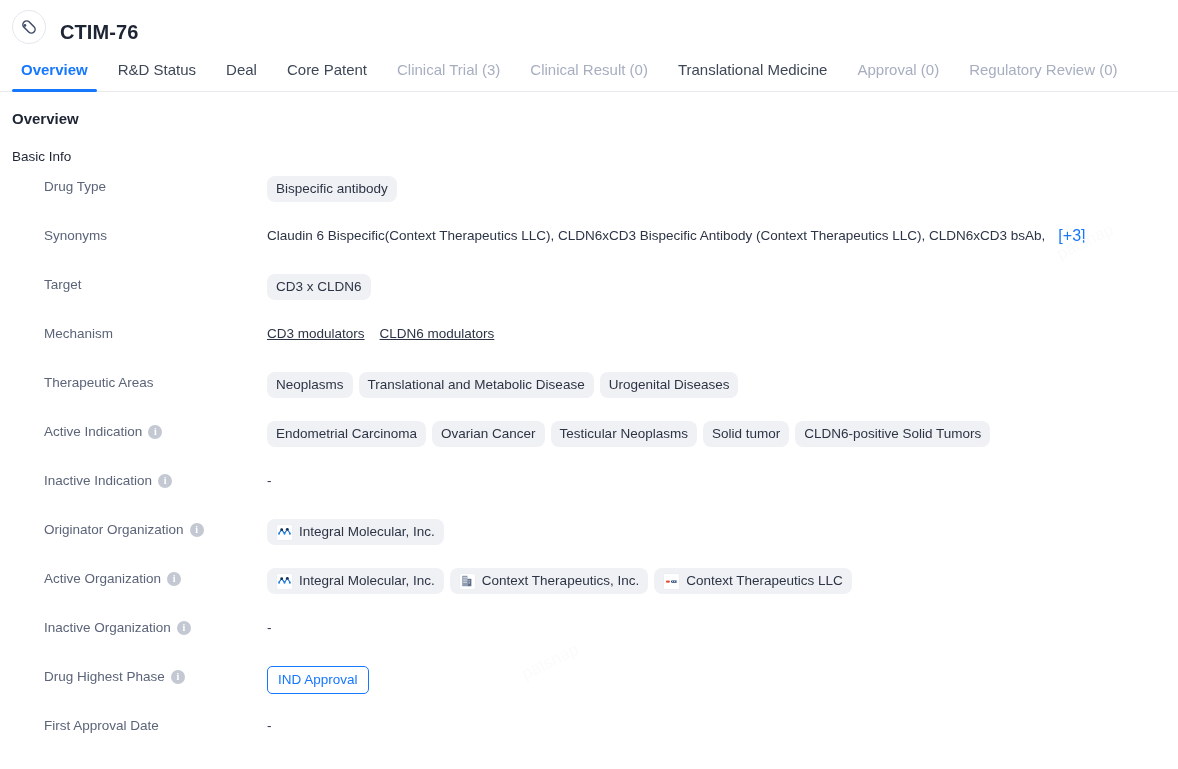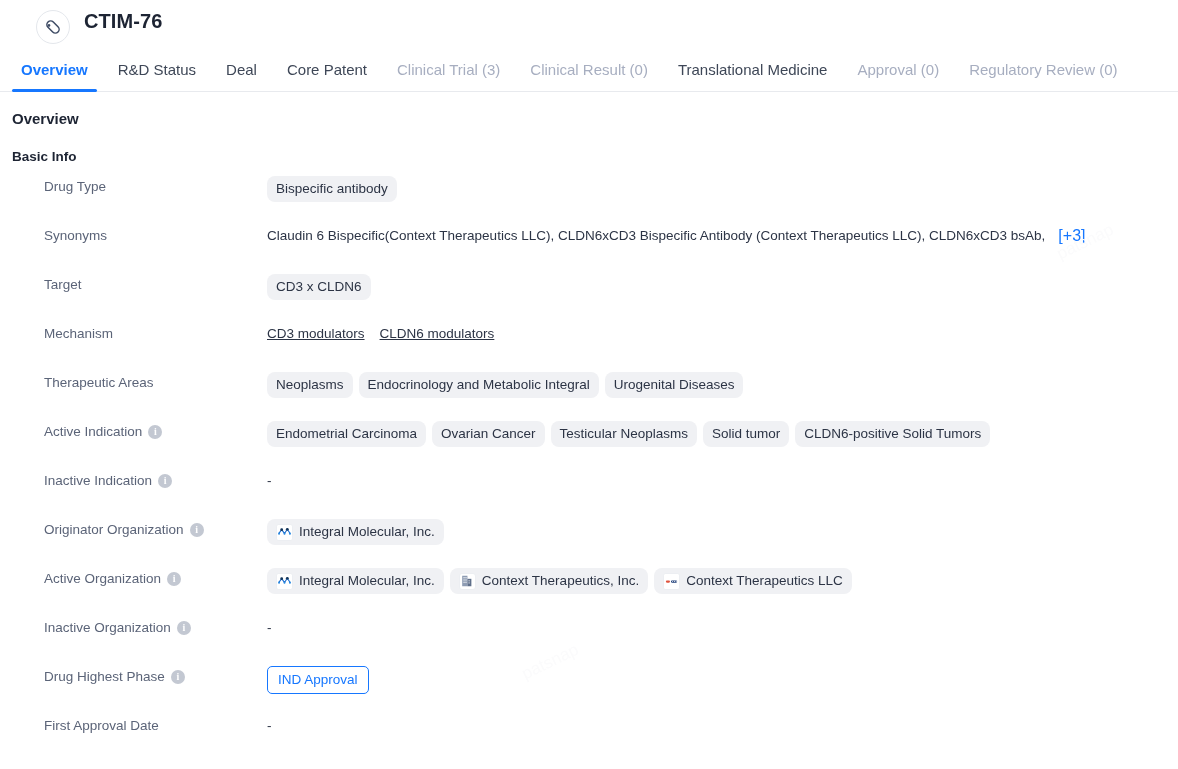--- a/index.html
+++ b/index.html
@@ -9,25 +9,24 @@
     width: 1178px;
     height: 769px;
     background: #ffffff;
     font-family: "Liberation Sans", sans-serif;
     overflow: hidden;
   }
 
   
   .page-header {
     display: flex;
-    align-items: flex-start;
+    align-items: flex-end;
     gap: 14px;
     padding: 10px 0 8px 12px;
     height: 52px;
-    margin-left: 24px;
   }
   .drug-avatar {
     width: 34px;
     height: 34px;
     border-radius: 50%;
     border: 1px solid #e4e7ec;
     background: #ffffff;
     display: flex;
     align-items: center;
     justify-content: center;
@@ -82,21 +81,21 @@
     position: relative;
   }
   .section-title {
     font-size: 15px;
     font-weight: bold;
     color: #1d2433;
     margin: 0 0 22px 0;
   }
   .subsection-title {
     font-size: 13.5px;
-    font-weight: bold;
+    font-weight: normal;
     color: #1d2433;
     margin: 0 0 10px 0;
   }
 
   .info-row {
     display: flex;
     align-items: flex-start;
     min-height: 49px;
     margin-left: 32px;
   }
@@ -283,21 +282,21 @@
       <span class="plain-text mech-item">CLDN6 modulators</span>
     </div>
   </div>
 
   <div class="info-row">
     <div class="row-label">
       <span>Therapeutic Areas</span>
     </div>
     <div class="row-value">
       <span class="chip">Neoplasms</span>
-      <span class="chip">Endocrinology and Metabolic Integral</span>
+      <span class="chip">Translational and Metabolic Disease</span>
       <span class="chip">Urogenital Diseases</span>
     </div>
   </div>
 
   <div class="info-row">
     <div class="row-label">
       <span>Active Indication</span>
       <span class="info-icon">i</span>
     </div>
     <div class="row-value">

